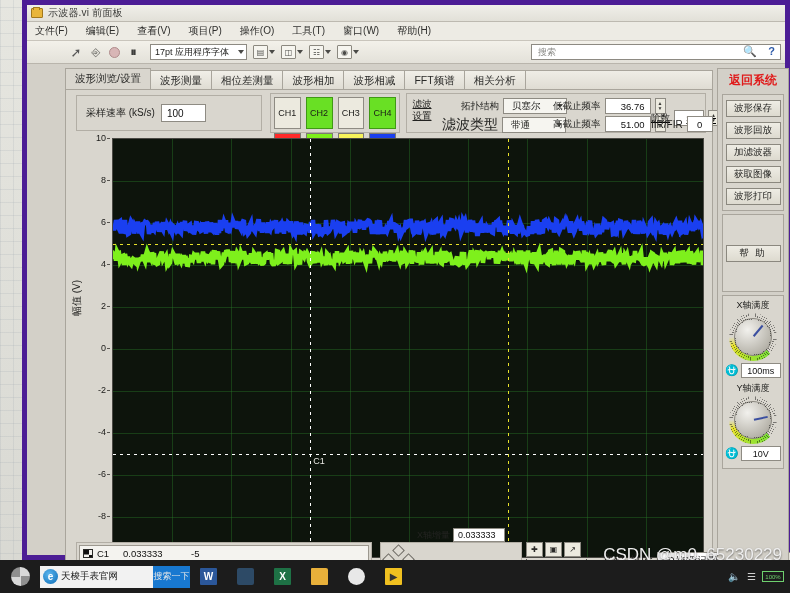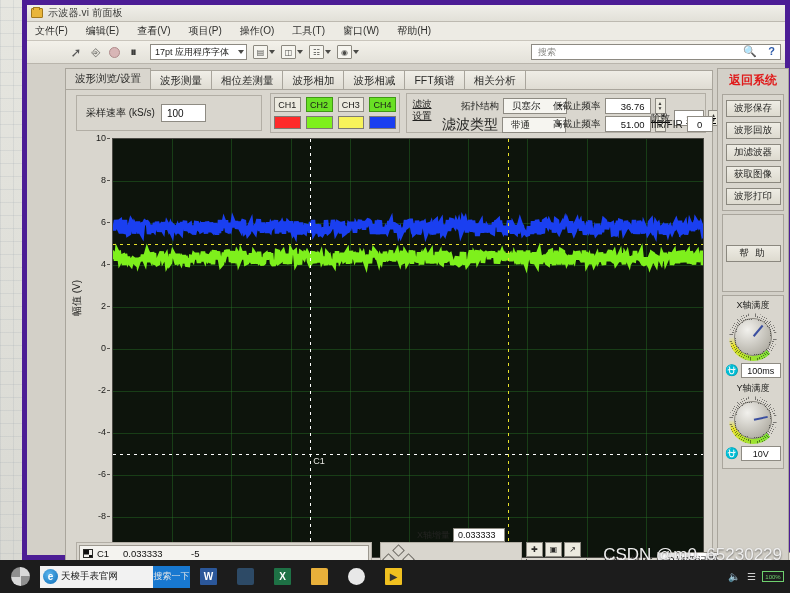--- a/index.html
+++ b/index.html
@@ -103,21 +103,21 @@
   #grp-rate{ left:10px; top:5px; width:186px; height:36px;
              display:flex;align-items:center;gap:6px;padding-left:9px;}
   .lbl{ font-size:10px; color:#232321; white-space:nowrap;}
   .numfield{ background:#fff;border:1px solid #8e8b83; font-size:10px; color:#101010;
              display:flex;align-items:center; padding-left:5px; }
   #rate-val{ width:45px;height:18px; }
 
   
   #grp-ch{ left:204px; top:3px; width:130px; height:40px; padding:3px;}
   .ch-row{ display:flex; gap:5px; }
-  .ch-btn{ width:27px;height:15px; border:1px solid #8e8b83; background:#eceadf;
+  .ch-btn{ width:27px;height:32px; border:1px solid #8e8b83; background:#eceadf;
            font-size:9px; color:#1a1a18; display:flex;align-items:center;justify-content:center; }
   .ch-btn.on{ background:#69e024; border-color:#3f9914; }
   .ch-sw{ width:27px;height:13px; border:1px solid #7d7a73; margin-top:4px; }
 
   
   #grp-filter{ left:340px; top:3px; width:300px; height:40px; }
   #flt-label{ position:absolute;left:344px; top:8px; width:24px; font-size:9.5px;color:#232321;
               text-align:center; line-height:12px;text-decoration:underline; }
   .frow{ position:absolute; display:flex; align-items:center; gap:4px; }
   .combo{ background:#f6f5f0; border:1px solid #8e8b83; height:16px; display:flex;

